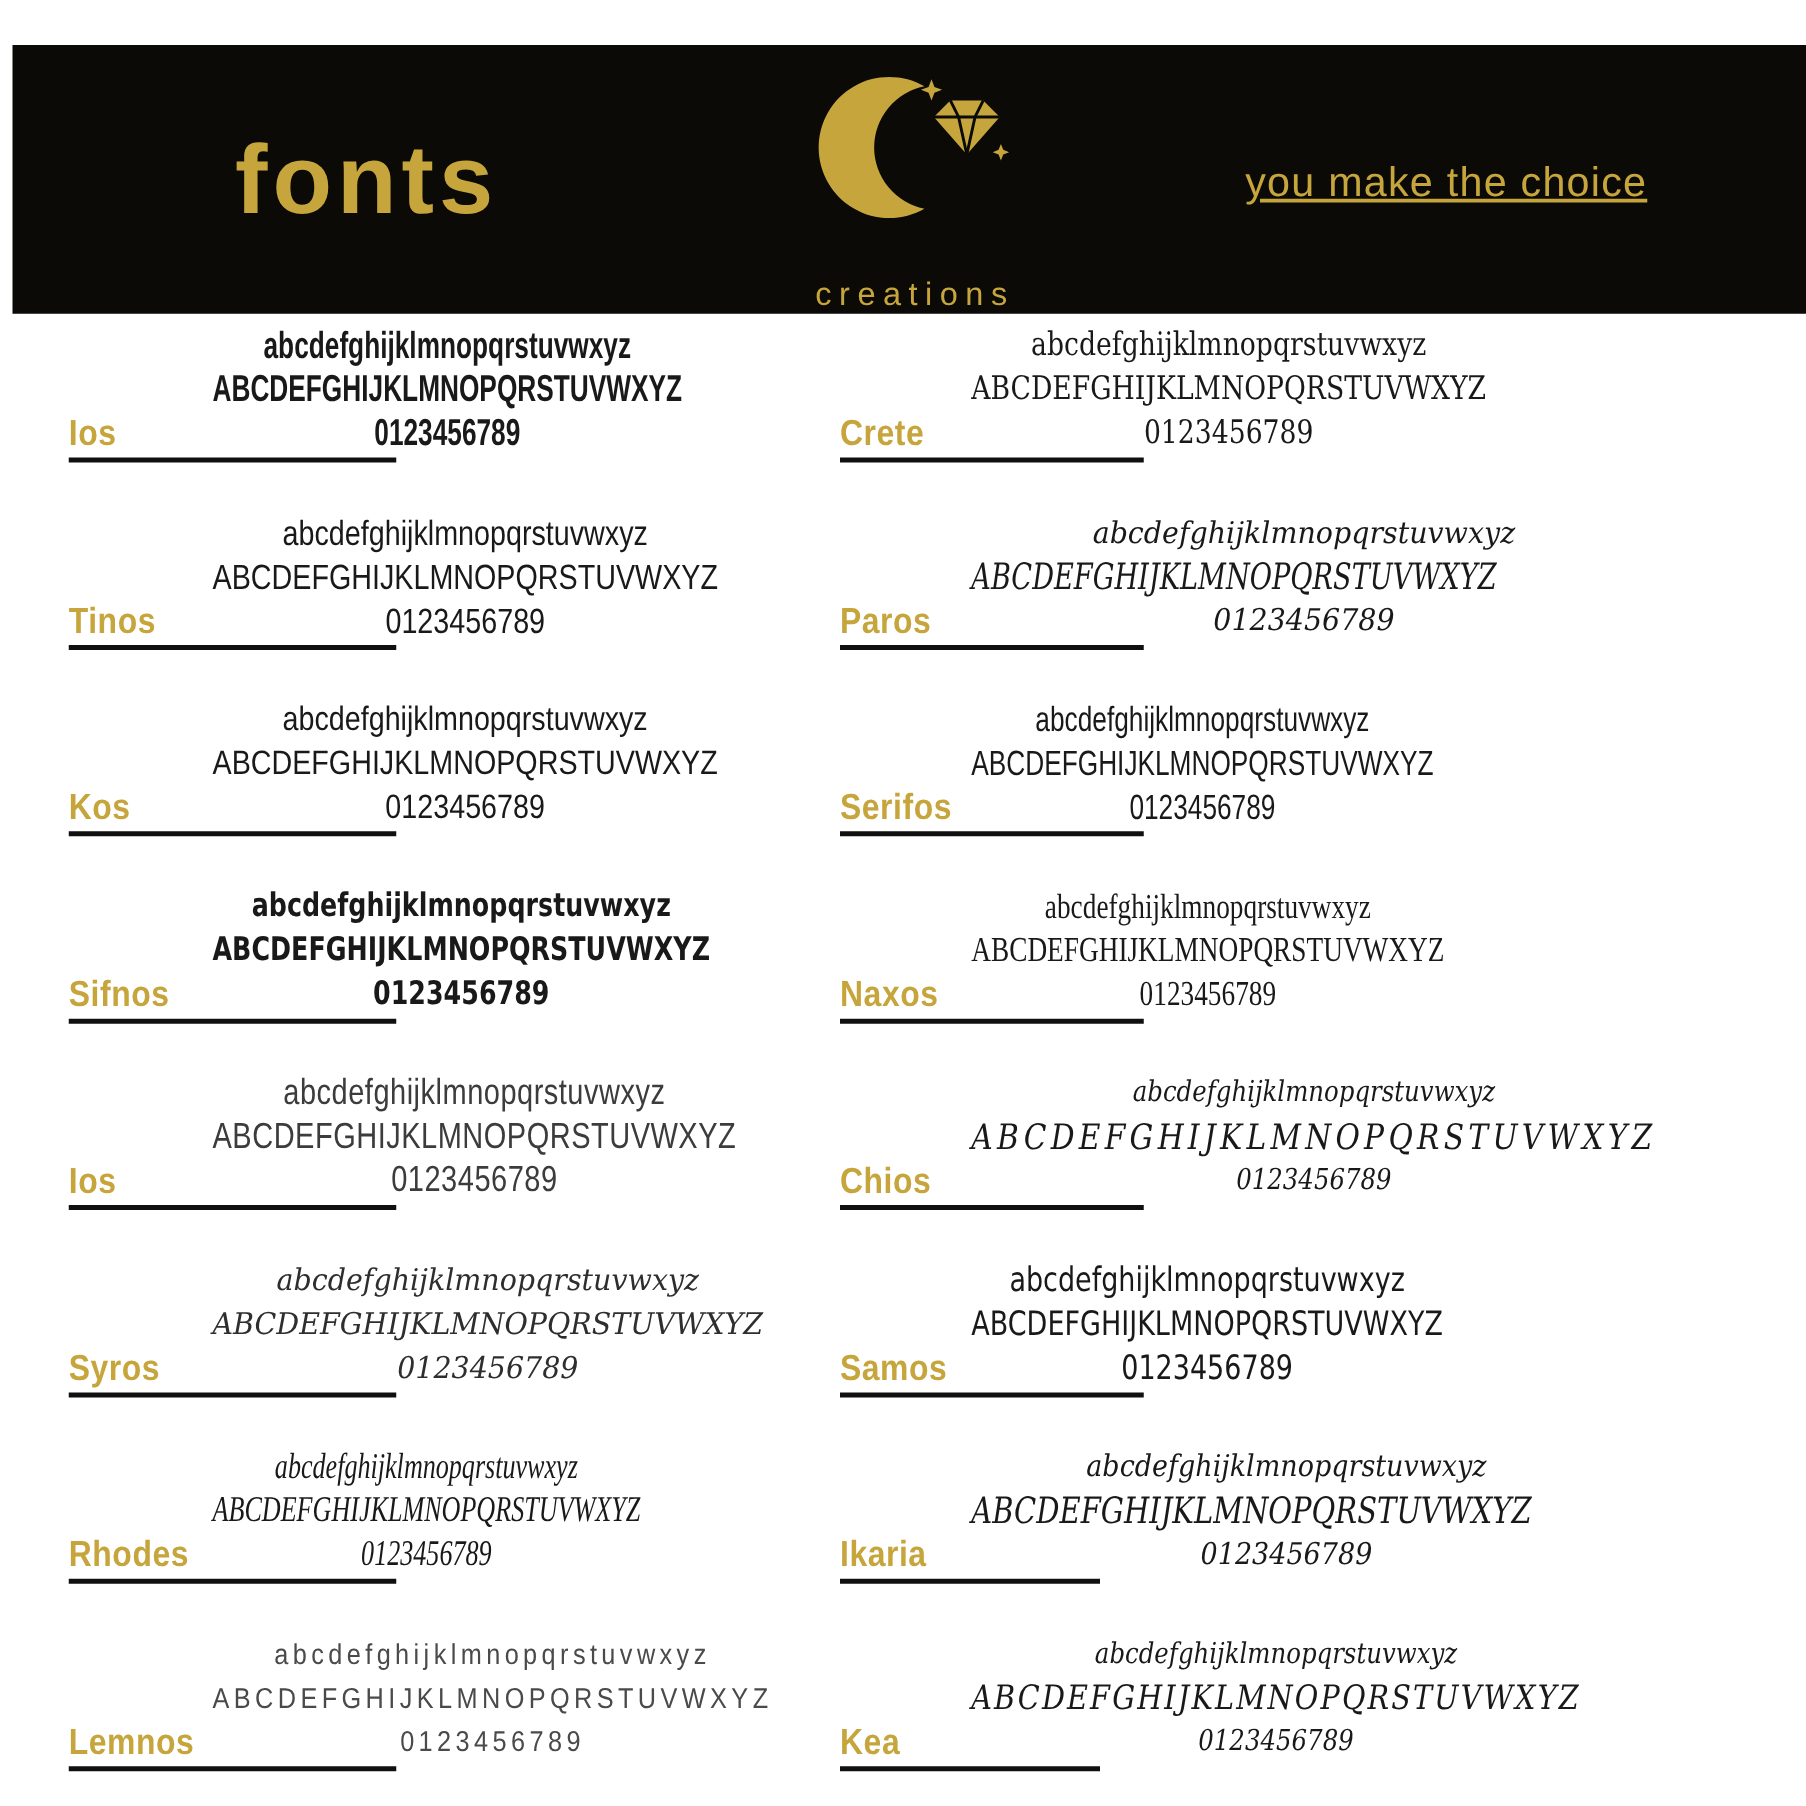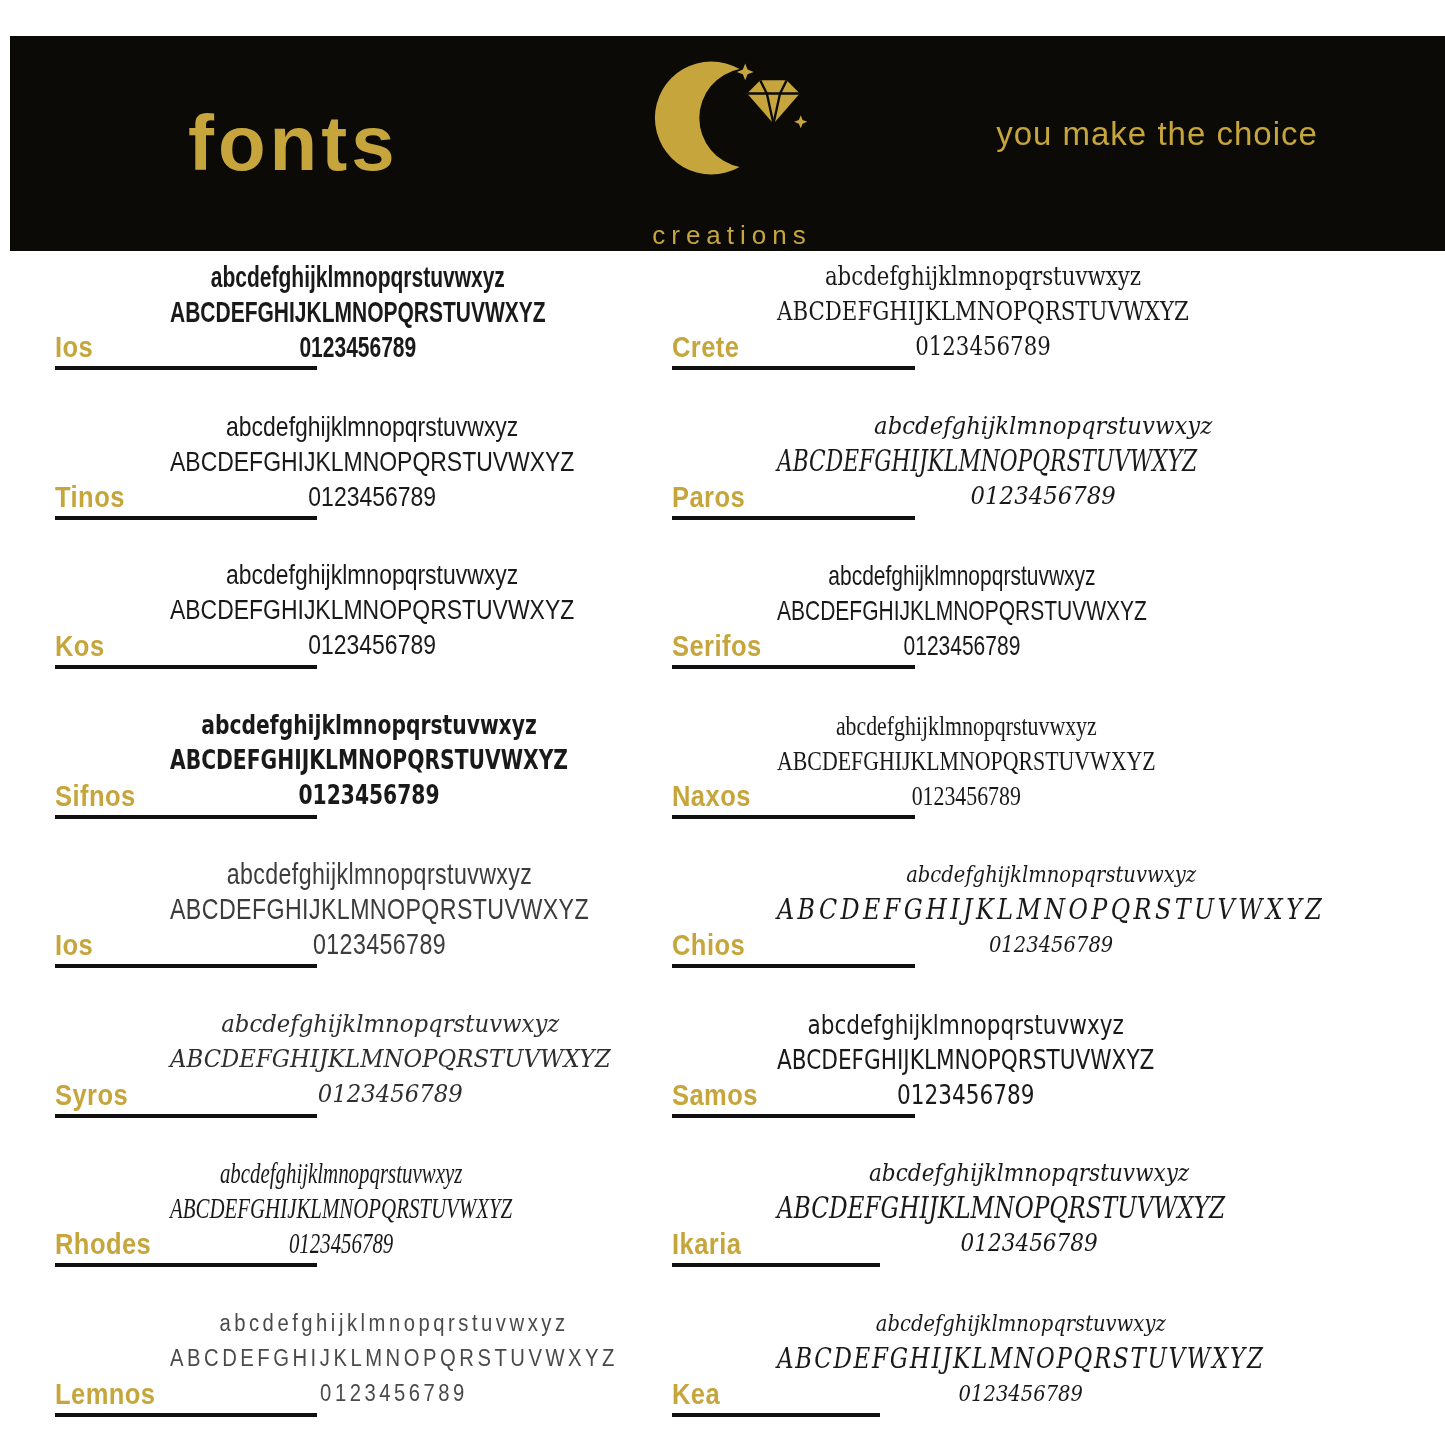--- a/index.html
+++ b/index.html
@@ -9,22 +9,22 @@
 
   
   .hdr{position:absolute;left:10px;top:10px;right:0;height:215px;background:var(--hdr);margin-top:26px;}
   .hdr-title{position:absolute;left:178px;top:62px;color:var(--gold);
              font:600 78px/90px "Liberation Sans",sans-serif;letter-spacing:4px;}
   .logo{position:absolute;left:640px;top:18px;width:165px;height:128px;}
   .brand{position:absolute;left:612px;top:140px;width:220px;text-align:center;color:var(--gold);
          font:300 40px/42px "Liberation Sans",sans-serif;letter-spacing:1px;}
   .brand-sub{position:absolute;left:612px;top:184px;width:220px;text-align:center;color:var(--gold);
              font:300 26px/30px "Liberation Sans",sans-serif;letter-spacing:6px;}
-  .tagline{position:absolute;left:962px;top:76px;width:370px;text-align:center;color:var(--gold);
-           font:500 33px/44px "Liberation Sans",sans-serif;letter-spacing:1px;}
+  .tagline{position:absolute;left:962px;top:88px;width:370px;text-align:center;color:var(--gold);
+           font:500 33px/44px "Liberation Sans",sans-serif;letter-spacing:1px;text-decoration:underline;}
 
   
   .col{position:absolute;top:0;height:1445px;}
   #col-left{left:55px;width:590px;}
   #col-right{left:672px;width:740px;}
   .font-row{position:absolute;left:0;height:112px;width:100%;}
   .fname{position:absolute;left:0;bottom:8px;color:var(--gold);
          font:700 29px/30px "Liberation Sans",sans-serif;letter-spacing:.5px;
          transform:scaleX(.88);transform-origin:0 100%;white-space:nowrap;}
   .samples{position:absolute;bottom:6px;text-align:center;}

